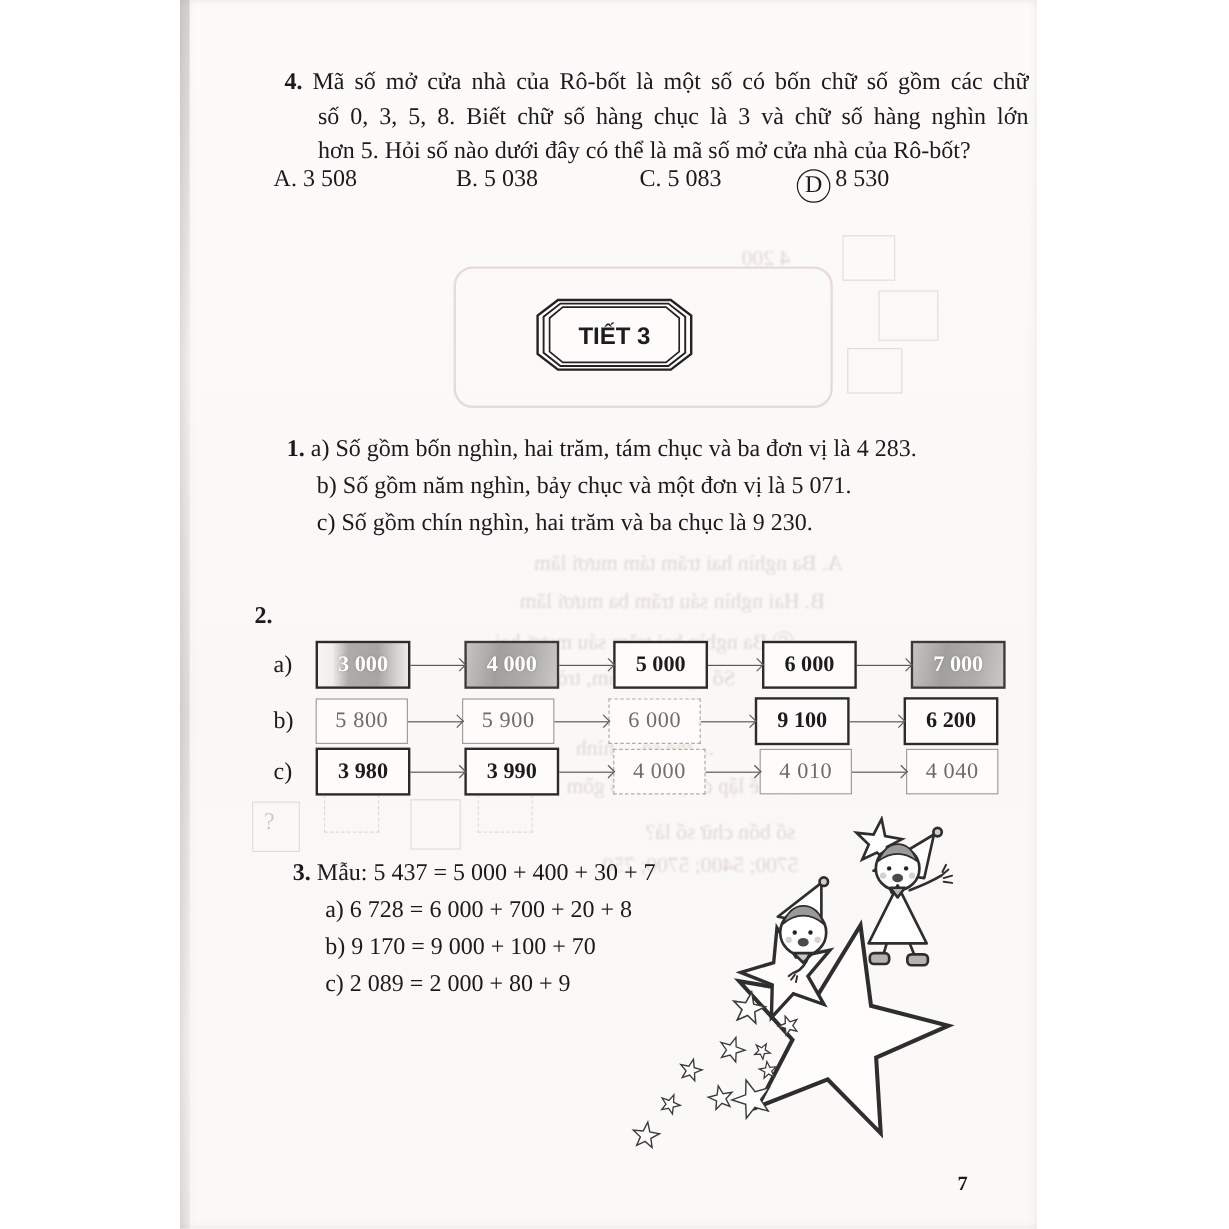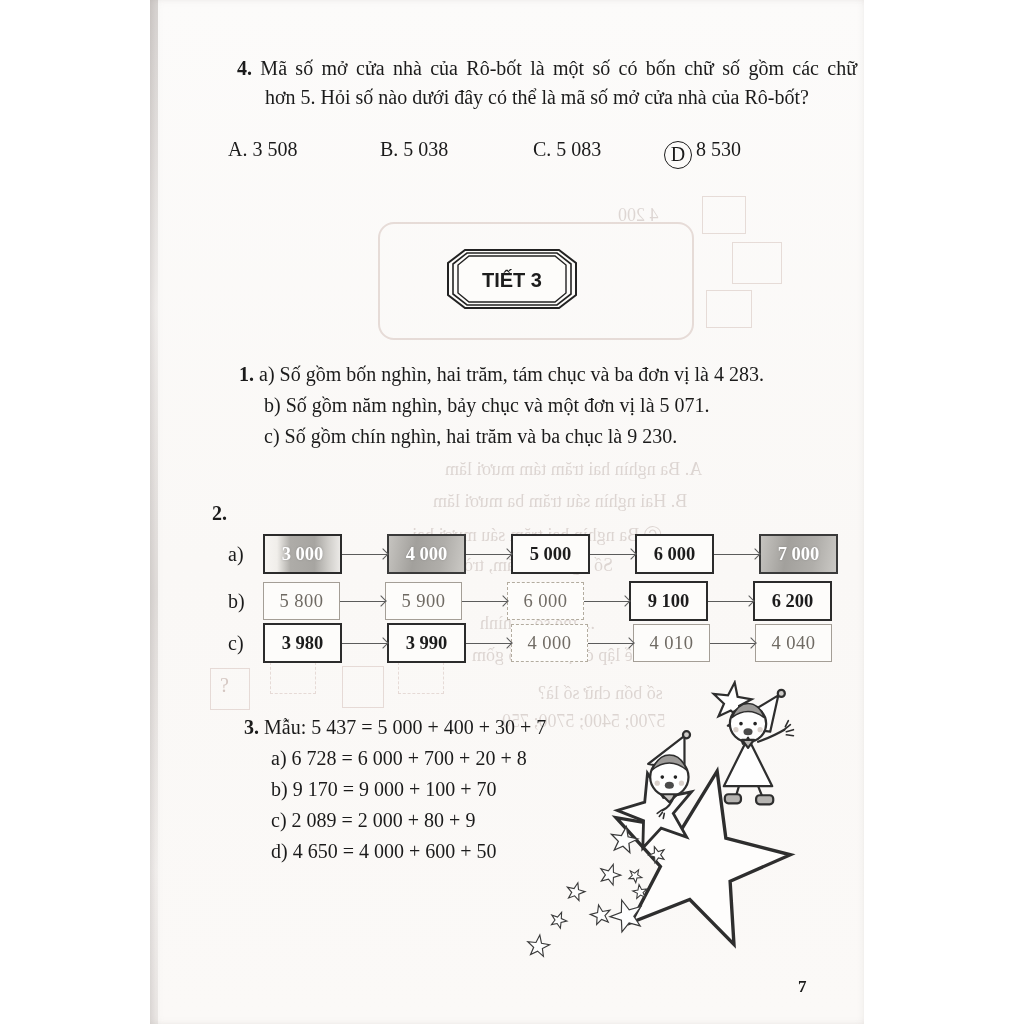--- a/index.html
+++ b/index.html
@@ -101,20 +101,21 @@
   <div class="gbox gb2"></div>
   <div class="gbox gb3"></div>
   <div class="gbox gb4"></div>
   <div class="gbox gb5"></div>
   <div class="gbox gb6"></div>
   <div class="gbox gb7"></div>
   <div class="gq">?</div>
 
   <div class="prob p4">
     <div class="tline first just"><span class="pnum">4.</span> <span>Mã số mở cửa nhà của Rô-bốt là một số có bốn chữ số gồm các chữ</span></div>
+    <div class="tline just">số 0, 3, 5, 8. Biết chữ số hàng chục là 3 và chữ số hàng nghìn lớn</div>
     <div class="tline">hơn 5. Hỏi số nào dưới đây có thể là mã số mở cửa nhà của Rô-bốt?</div>
   </div>
   <div class="opts">
     <span class="opt opt-a"><span>A.</span> <span>3 508</span></span>
     <span class="opt opt-b"><span>B.</span> <span>5 038</span></span>
     <span class="opt opt-c"><span>C.</span> <span>5 083</span></span>
     <span class="opt opt-d"><span class="circle-d">D</span><span>8 530</span></span>
   </div>
 
   <div class="badge">
@@ -171,21 +172,20 @@
     <span class="nbox" data-style="answer">4 010</span>
     <span class="arrow"></span>
     <span class="nbox" data-style="answer">4 040</span>
   </div>
 
   <div class="prob p3">
     <div><span class="pnum">3.</span> <span>Mẫu: 5 437 = 5 000 + 400 + 30 + 7</span></div>
     <div class="item"><span>a)</span> <span>6 728 = 6 000 + 700 + 20 + 8</span></div>
     <div class="item"><span>b)</span> <span>9 170 = 9 000 + 100 + 70</span></div>
     <div class="item"><span>c)</span> <span>2 089 = 2 000 + 80 + 9</span></div>
-    <div class="item"><span>d)</span> <span>4 650 = 4 000 + 600 + 50</span></div>
   </div>
 
   <div class="illu">
     <svg width="348" height="285" viewBox="0 0 345 280">
       <defs>
         <polygon id="star5" points="0,-100 24,-32 95,-29 38,12 56,77 0,40 -56,77 -38,12 -95,-29 -24,-32"></polygon>
       </defs>
 
       <use href="#star5" transform="translate(183,180) rotate(12) scale(0.93)" fill="#fefdfc" stroke="#2e2e2e" stroke-width="3.6"></use>
 

